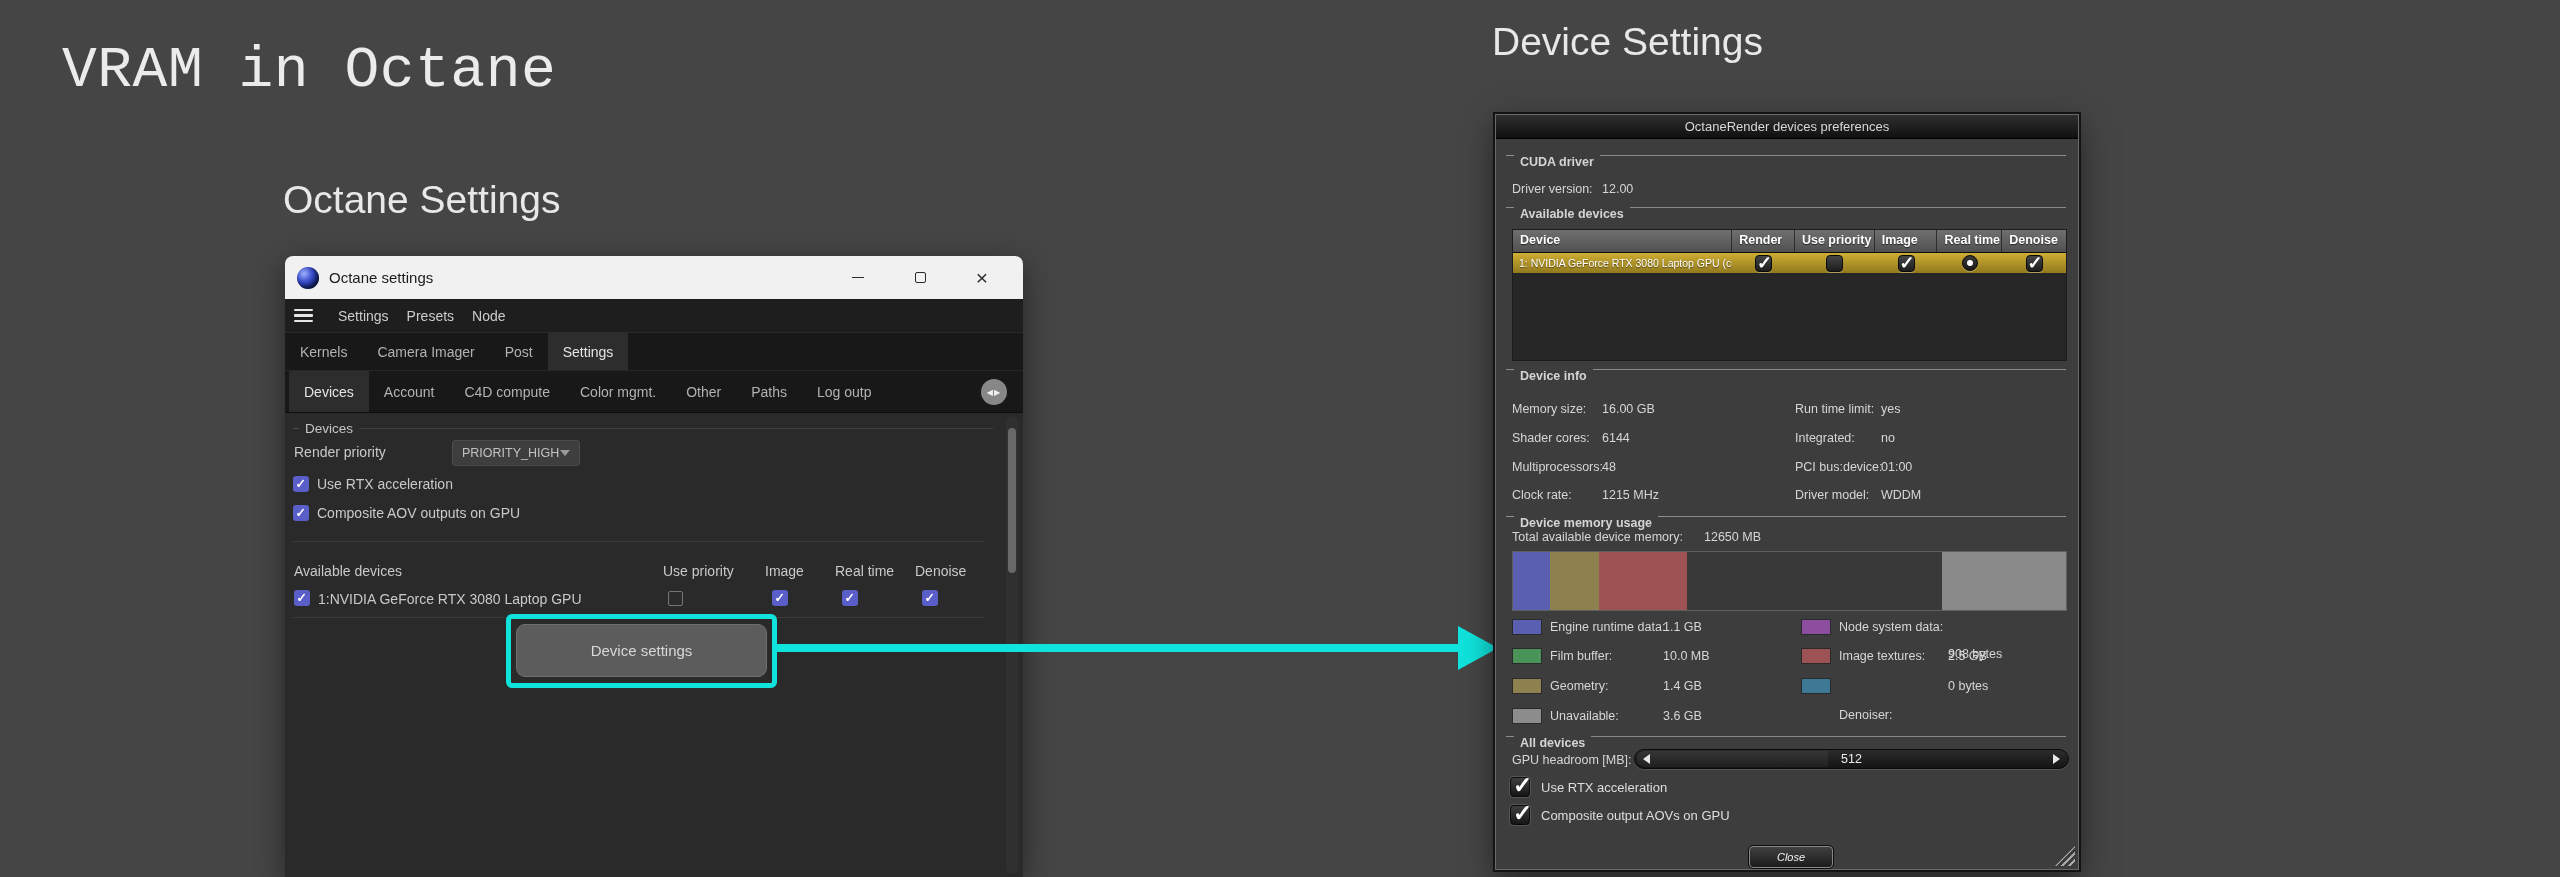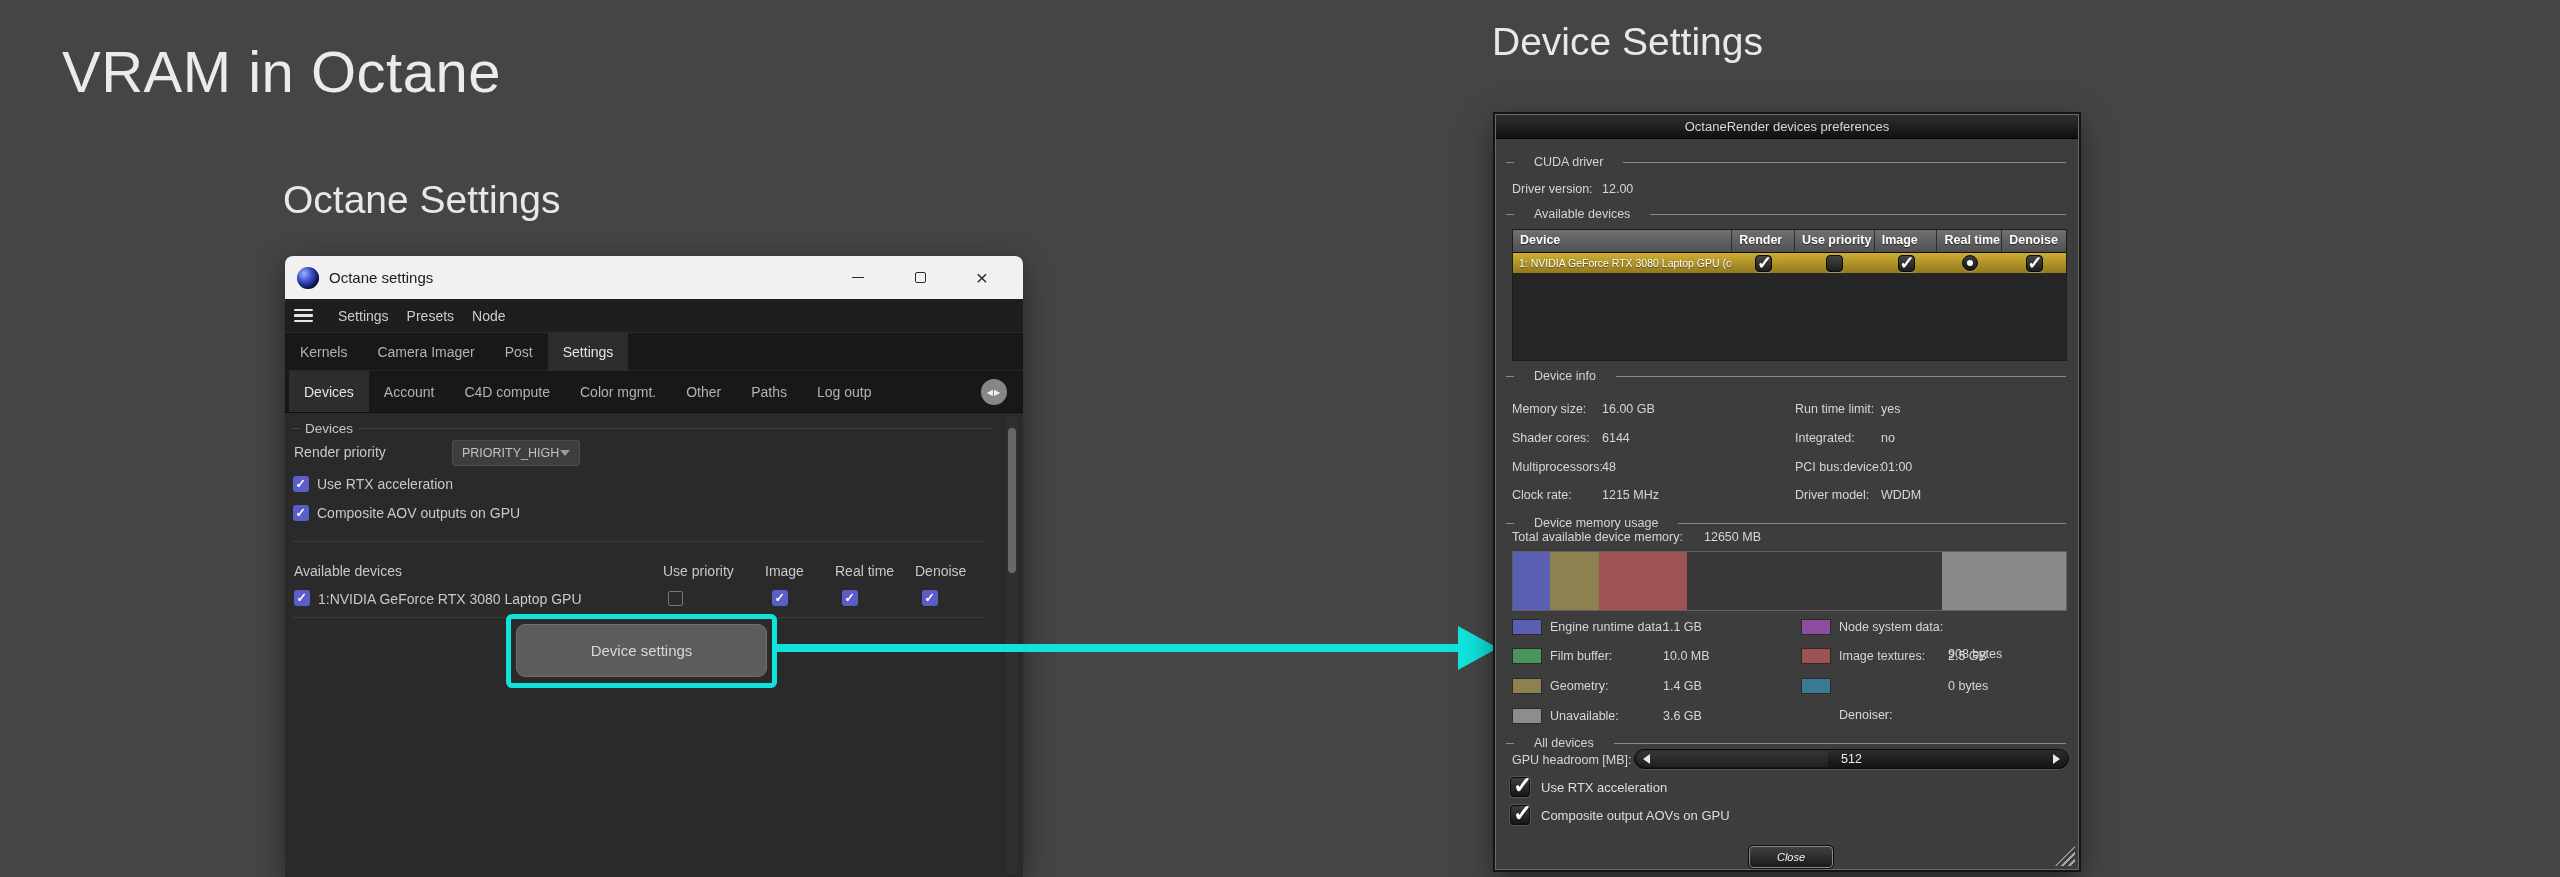--- a/index.html
+++ b/index.html
@@ -1,19 +1,19 @@
 <!DOCTYPE html>
 <html style="--accent: #0fe3dc;"><head>
 <meta charset="utf-8">
 <style>
   * { margin:0; padding:0; box-sizing:border-box; }
   html,body { width:2560px; height:877px; overflow:hidden; }
   body { background:#454545; font-family:"Liberation Sans", sans-serif; position:relative; }
 
-  .slide-title { position:absolute; left:62px; top:38px; font-size:58px; font-weight:300; color:#ebebeb; letter-spacing:.5px; }
+  .slide-title { position:absolute; left:62px; top:38px; font-size:58px; font-weight:300; color:#ebebeb; letter-spacing:.5px;font-family:Liberation Mono, monospace; }
   .sub-heading { position:absolute; font-size:39px; font-weight:300; color:#e8e8e8; }
   #octane-heading { left:283px; top:178px; }
   #device-heading { left:1492px; top:20px; }
 
   
   .octane-window { position:absolute; left:285px; top:256px; width:738px; height:621px; background:#232323; border-radius:9px 9px 0 0; box-shadow:0 8px 30px rgba(0,0,0,.45); }
   .titlebar { height:43px; background:#f1f1f1; border-radius:8px 8px 0 0; display:flex; align-items:center; padding:0 10px 0 12px; }
   .c4d-icon { width:22px; height:22px; border-radius:50%; background:radial-gradient(circle at 32% 30%, #9fb0ff 0%, #3a4ecb 38%, #13206e 72%, #070d34 100%); box-shadow:inset -2px -2px 4px rgba(0,0,0,.5); }
   .titlebar-title { margin-left:10px; font-size:15px; color:#1b1b1b; }
   .win-btns { margin-left:auto; display:flex; align-items:center; }
@@ -64,21 +64,21 @@
   .scroll-thumb { position:absolute; left:2px; top:12px; width:8px; height:145px; background:#686868; border-radius:4px; }
 
   
   .arrow-line { position:absolute; left:777px; top:644px; width:683px; height:8px; background:var(--accent); }
   .arrow-head { position:absolute; left:1458px; top:626px; width:0; height:0; border-top:22px solid transparent; border-bottom:22px solid transparent; border-left:40px solid var(--accent); }
 
   
   .prefs-panel { position:absolute; left:1495px; top:114px; width:584px; height:756px; background:#3d3d3d; border:1px solid #6a6a6a; box-shadow:0 0 0 2px #141414, 0 10px 30px rgba(0,0,0,.5); }
   .prefs-title { position:absolute; left:0; top:0; right:0; height:24px; background:linear-gradient(#2f2f2f,#101010); border-bottom:1px solid #000; display:flex; align-items:center; justify-content:center; font-size:13px; color:#d8d8d8; }
 
-  .sep { position:absolute; left:10px; right:12px; display:flex; align-items:center; gap:20px; }
+  .sep { position:absolute; left:10px; right:12px; display:flex; align-items:flex-start; gap:6px;font-weight:bold; }
   .sep .dash { width:8px; height:1px; background:#8a8a8a; }
   .sep .slabel { font-size:12.5px; color:#d4d4d4; white-space:nowrap; }
   .sep .sline { flex:1; height:1px; background:#8a8a8a; }
 
   .kv { position:absolute; font-size:12.5px; color:#d6d6d6; white-space:nowrap; }
 
   .dev-table { position:absolute; left:16px; top:114px; width:555px; height:132px; background:#262626; border:1px solid #1c1c1c; }
   .dt-header { display:flex; height:22px; background:linear-gradient(#6f6f6f,#515151); }
   .dt-hcell { font-size:12.5px; font-weight:bold; color:#fff; text-shadow:0 1px 1px rgba(0,0,0,.6); padding:3px 0 0 7px; border-right:1px solid #2e2e2e; overflow:hidden; white-space:nowrap; }
   .dt-row { display:flex; height:21px; background:linear-gradient(#cfae33,#91791e); border-top:1px solid #0d0d0d; align-items:center; }

